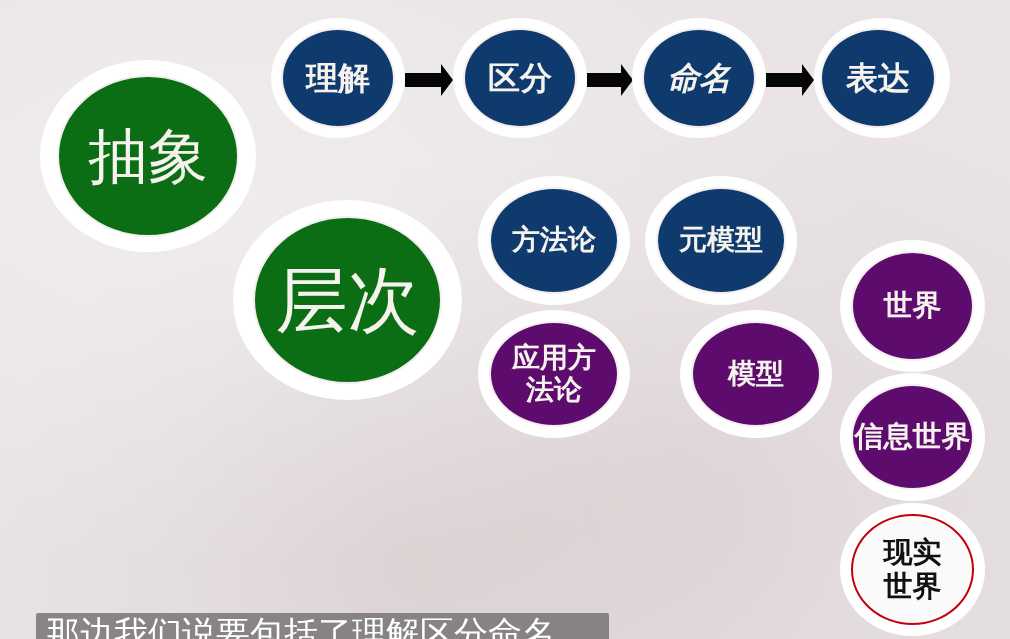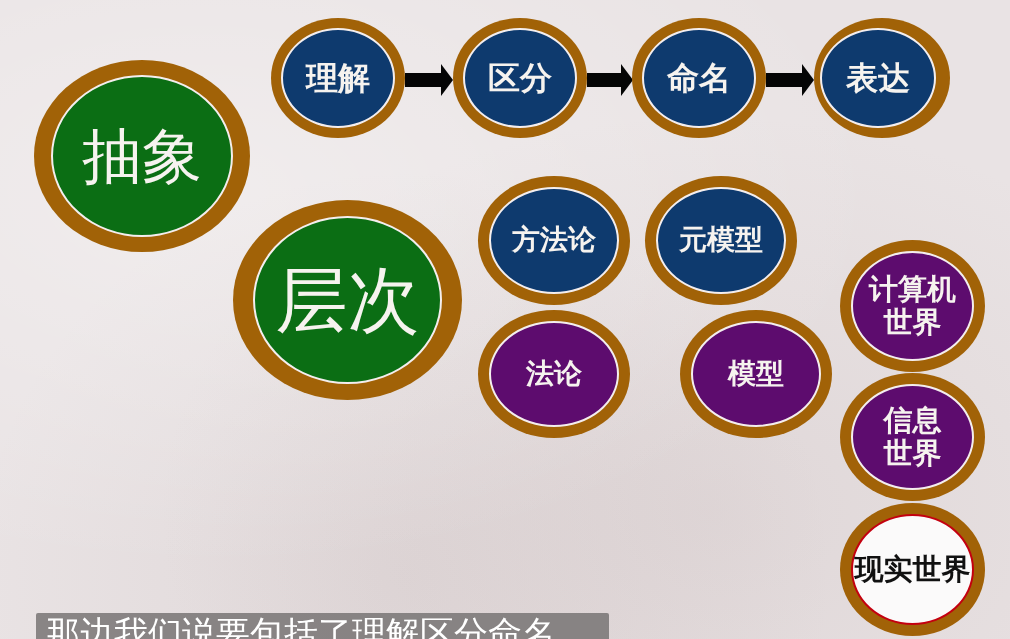--- a/index.html
+++ b/index.html
@@ -7,21 +7,21 @@
     width: 1010px; height: 639px; overflow: hidden; position: relative;
     background: #e9e3e4;
     background-image:
       radial-gradient(ellipse at 20% 30%, rgba(255,255,255,0.35), transparent 60%),
       radial-gradient(ellipse at 70% 80%, rgba(180,160,160,0.18), transparent 55%),
       radial-gradient(ellipse at 40% 90%, rgba(170,150,150,0.15), transparent 50%);
     font-family: "DejaVu Serif", "Liberation Serif", serif;
   }
   .node {
     position: absolute; box-sizing: border-box; border-radius: 50%;
-    background: #a16207;
+    background: #ffffff;
     display: flex; align-items: center; justify-content: center;
   }
   .node .inner {
     position: absolute; border-radius: 50%;
     border: 2px solid #f4eeee; box-sizing: border-box;
     display: flex; align-items: center; justify-content: center;
     text-align: center; color: #f6f3ef; font-weight: bold; line-height: 1.15;
   }
   .green { background: #0b6e14; }
   .navy { background: #0e3a6e; }
@@ -38,21 +38,21 @@
     position: absolute; left: 36px; top: 613px; width: 573px; height: 40px;
     background: rgba(120,116,116,0.85); border-radius: 2px;
     color: #ffffff; font-family: "DejaVu Sans", "Liberation Sans", sans-serif;
     font-size: 34px; line-height: 40px; padding-left: 10px; box-sizing: border-box;
     white-space: nowrap; overflow: hidden;
   }
 </style>
 </head>
 <body>
 
-<div class="node" style="left:34px;top:60px;width:216px;height:192px;">
+<div class="node" style="left:40px;top:60px;width:216px;height:192px;">
   <div class="inner green" style="left:17px;top:15px;width:182px;height:162px;font-size:60px;font-weight:normal;">抽象</div>
 </div>
 
 <div class="node" style="left:233px;top:200px;width:229px;height:200px;">
   <div class="inner green" style="left:20px;top:16px;width:189px;height:168px;font-size:72px;font-weight:normal;">层次</div>
 </div>
 
 <div class="node" style="left:271px;top:18px;width:134px;height:120px;">
   <div class="inner navy" style="left:10px;top:10px;width:114px;height:100px;font-size:32px;">理解</div>
 </div>
@@ -62,59 +62,59 @@
 </div>
 
 <div class="node" style="left:453px;top:18px;width:134px;height:120px;">
   <div class="inner navy" style="left:10px;top:10px;width:114px;height:100px;font-size:32px;">区分</div>
 </div>
 <div class="arrow" style="left:587px;top:73px;width:46px;">
   <div class="bar" style="width:36px;"></div>
     <div class="head" style="left:34px;"></div>
 </div>
 
-<div class="node" style="left:632px;top:18px;width:134px;height:120px;">
+<div class="node" style="left:632px;top:18px;width:134px;height:120px;font-style:italic;">
   <div class="inner navy" style="left:10px;top:10px;width:114px;height:100px;font-size:32px;">命名</div>
 </div>
 <div class="arrow" style="left:766px;top:73px;width:48px;">
   <div class="bar" style="width:38px;"></div>
     <div class="head" style="left:36px;"></div>
 </div>
 
 <div class="node" style="left:814px;top:18px;width:136px;height:120px;">
   <div class="inner navy" style="left:6px;top:10px;width:116px;height:100px;font-size:32px;">表达</div>
 </div>
 
 <div class="node" style="left:478px;top:176px;width:152px;height:129px;">
   <div class="inner navy" style="left:11px;top:11px;width:130px;height:107px;font-size:28px;text-align:center;">方法论</div>
 </div>
 <div class="node" style="left:645px;top:176px;width:152px;height:129px;">
   <div class="inner navy" style="left:11px;top:11px;width:130px;height:107px;font-size:28px;">元模型</div>
 </div>
 <div class="node" style="left:478px;top:310px;width:152px;height:128px;">
   <div class="inner purple" style="left:11px;top:11px;width:130px;height:106px;font-size:28px;flex-direction:column;">
+    <span>应用方</span>
     <span>法论</span>
   </div>
 </div>
 <div class="node" style="left:680px;top:310px;width:152px;height:128px;">
   <div class="inner purple" style="left:11px;top:11px;width:130px;height:106px;font-size:28px;">模型</div>
 </div>
 
 <div class="node" style="left:840px;top:240px;width:145px;height:132px;">
   <div class="inner purple" style="left:11px;top:11px;width:123px;height:110px;font-size:29px;flex-direction:column;">
-    <span>计算机</span>
     <span>世界</span>
   </div>
 </div>
 <div class="node" style="left:840px;top:373px;width:145px;height:128px;">
-  <div class="inner purple" style="left:11px;top:11px;width:123px;height:106px;font-size:29px;flex-direction:column;">
+  <div class="inner purple" style="left:11px;top:11px;width:123px;height:106px;font-size:29px;flex-direction:row;">
     <span>信息</span>
     <span>世界</span>
   </div>
 </div>
 <div class="node" style="left:840px;top:503px;width:145px;height:133px;">
-  <div class="inner white" style="left:11px;top:11px;width:123px;height:111px;font-size:29px;flex-direction:row;border-color:#c4000f;">
+  <div class="inner white" style="left:11px;top:11px;width:123px;height:111px;font-size:29px;flex-direction:column;border-color:#c4000f;">
     <span>现实</span>
     <span>世界</span>
   </div>
 </div>
 
 <div class="caption">那边我们说要包括了理解区分命名</div>
 
 </body></html>

